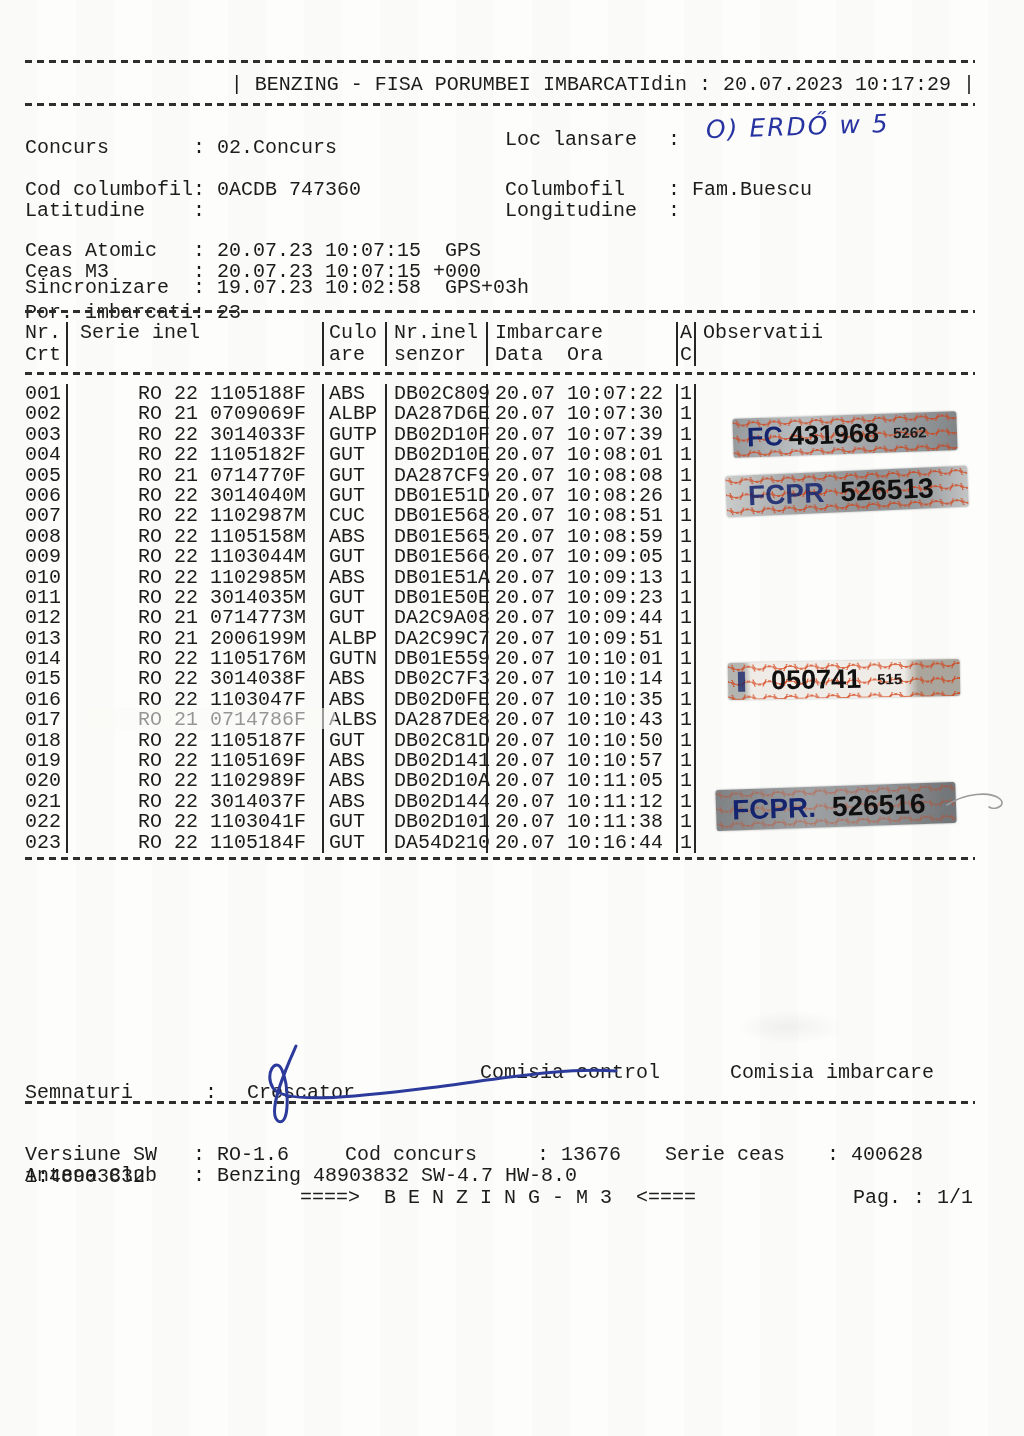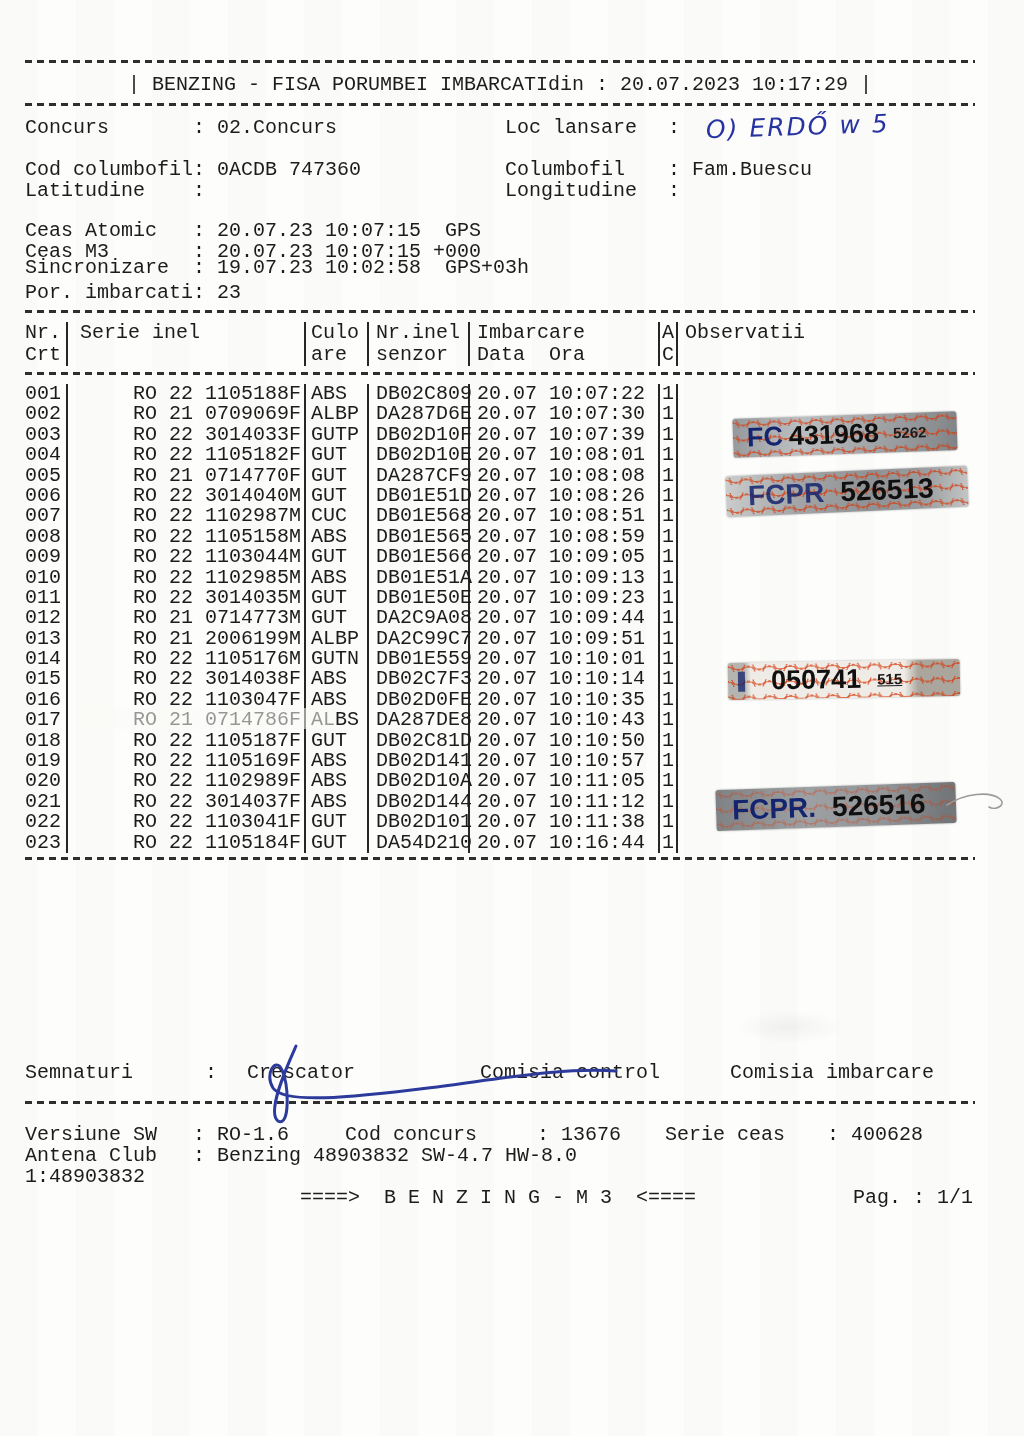--- a/index.html
+++ b/index.html
@@ -12,35 +12,35 @@
   .page::before{ 
     content:"";position:absolute;inset:0;
     background:repeating-linear-gradient(90deg,rgba(0,0,0,.012) 0 38px,rgba(0,0,0,0) 38px 76px);
     pointer-events:none;
   }
   .dash{
     position:absolute;left:25px;width:950px;height:3px;
     background:repeating-linear-gradient(90deg,#2e2e2e 0 7px,transparent 7px 12px);
   }
   .line{position:absolute;left:25px;width:950px;white-space:pre;}
-  .hdrline{display:flex;justify-content:center;}
+  .hdrline{display:flex;justify-content:flex-end;}
   .hdrline::before{content:"| ";}
   .hdrline .right::after{content:" |";}
-  .lblcol{display:inline-block;}
+  .lblcol{display:inline-block;margin-top:20px;}
   .w14{width:168px;}
   .w13r{width:163px;}
   .colon::before{content:": ";}
   
   .tbl{position:absolute;left:25px;top:322px;width:950px;font-family:Liberation Mono, monospace;}
   .trow{display:flex;height:22px;line-height:22px;}
   .brow{display:flex;height:20.4px;line-height:20.4px;}
   .c{box-sizing:border-box;border-right:2px solid #262626;overflow:visible;white-space:pre;}
   .c:last-child{border-right:none;}
   .c-nr{width:43px;}
-  .c-serie{width:238px;text-align:right;padding-right:3px;}
+  .c-serie{width:256px;text-align:right;padding-right:16px;}
   .c-culo{width:63px;padding-left:5px;}
   .c-senz{width:101px;padding-left:7px;}
   .c-imb{width:190px;padding-left:7px;}
   .c-ac{width:18px;text-align:center;padding:0;}
   .c-obs{flex:1;padding-left:7px;}
   .hserie{text-align:left;padding-left:12px;}
   .tdash{height:3px;margin:6px 0 9px 0;
     background:repeating-linear-gradient(90deg,#2e2e2e 0 7px,transparent 7px 12px);}
   
   .sticker{position:absolute;border-radius:3px;box-shadow:0 0 2px rgba(0,0,0,.35);
@@ -61,21 +61,21 @@
   .s1 .stk-num{font-size:27px;margin-left:6px;}
   .s1 .stk-small{font-size:15px;margin-left:14px;}
   .s2{left:726px;top:471px;width:242px;height:41px;transform:rotate(-2.5deg);
       background:linear-gradient(95deg,#cccecd,#a4a6a8 28%,#8f9294 60%,#9b9ea0 82%,#c4c6c6);}
   .s2 .stk-prefix{font-size:28px;margin-left:22px;opacity:.85;}
   .s2 .stk-num{font-size:28px;margin-left:16px;}
   .s3{left:728px;top:661px;width:232px;height:37px;transform:rotate(-1deg);
       background:linear-gradient(90deg,#b4b5b1 0 7%,#efece7 10% 76%,#aaa69d 82% 100%);}
   .s3 .stk-mark{width:7px;height:20px;background:#1c2a6d;margin-left:10px;opacity:.8;position:relative;z-index:2;}
   .s3 .stk-num{font-size:27px;margin-left:26px;}
-  .s3 .stk-small{font-size:15px;margin-left:16px;text-decoration:underline;}
+  .s3 .stk-small{font-size:15px;margin-left:16px;}
   .s4{left:716px;top:786px;width:240px;height:41px;transform:rotate(-2deg);
       background:linear-gradient(95deg,#7f8285,#9ea1a4 38%,#929598 70%,#74777a 95%);}
   .s4 .stk-prefix{font-size:28px;margin-left:16px;}
   .s4 .stk-num{font-size:28px;margin-left:16px;}
   .s4 .waves{opacity:.45;}
   
   .handwrite{position:absolute;left:706px;top:112px;
     font-family:"DejaVu Sans",sans-serif;font-style:italic;
     color:#2733a0;font-size:25px;letter-spacing:2px;transform:rotate(-2deg);white-space:pre;}
   .sigsvg{position:absolute;left:228px;top:1040px;}
@@ -93,21 +93,21 @@
 <div class="page">
 
   <div class="dash" style="top:60px"></div>
   <div class="line hdrline" style="top:73px">
     <span>BENZING - FISA PORUMBEI IMBARCATI</span>
     <span class="right"><span>din :</span> <span>20.07.2023 10:17:29</span></span>
   </div>
   <div class="dash" style="top:103px"></div>
 
   <div class="line" style="top:116px"><span class="lblcol w14">Concurs</span><span class="colon">02.Concurs</span></div>
-  <div class="abs" style="left:505px;top:116px"><span class="lblcol w13r">Loc lansare</span><span class="colon"></span></div>
+  <div class="abs" style="left:505px;top:108px"><span class="lblcol w13r">Loc lansare</span><span class="colon"></span></div>
   <div class="handwrite">O) ERDŐ w 5</div>
 
   <div class="line" style="top:158px"><span class="lblcol w14">Cod columbofil</span><span class="colon">0ACDB 747360</span></div>
   <div class="abs" style="left:505px;top:158px"><span class="lblcol w13r">Columbofil</span><span class="colon">Fam.Buescu</span></div>
   <div class="line" style="top:179px"><span class="lblcol w14">Latitudine</span><span class="colon"></span></div>
   <div class="abs" style="left:505px;top:179px"><span class="lblcol w13r">Longitudine</span><span class="colon"></span></div>
 
   <div class="line" style="top:219px"><span class="lblcol w14">Ceas Atomic</span><span class="colon">20.07.23 10:07:15  GPS</span></div>
   <div class="line" style="top:240px"><span class="lblcol w14">Ceas M3</span><span class="colon">20.07.23 10:07:15 +000</span></div>
   <div class="line" style="top:256px"><span class="lblcol w14">Sincronizare</span><span class="colon">19.07.23 10:02:58  GPS+03h</span></div>

